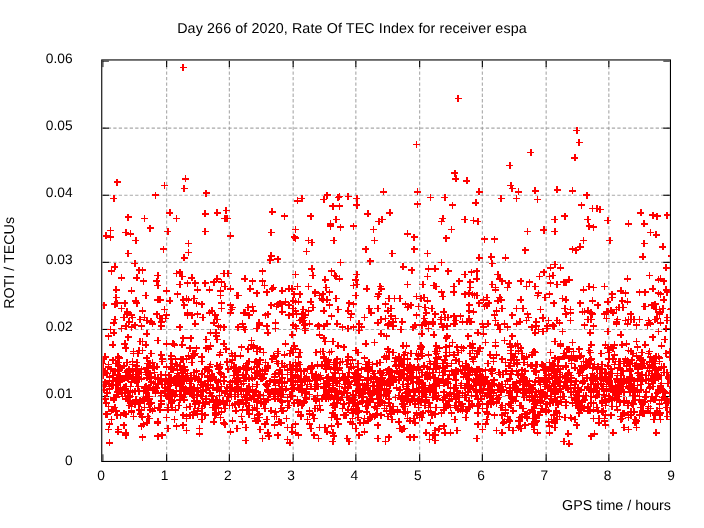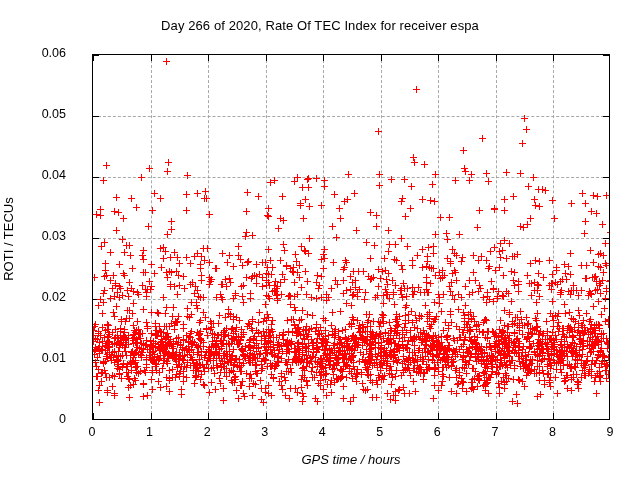--- a/index.html
+++ b/index.html
@@ -1,20 +1,20 @@
 <!DOCTYPE html>
 <html><head>
 <meta charset="utf-8">
 <style>
   html,body{margin:0;padding:0;}
   body{width:640px;height:480px;background:#ffffff;font-family:"Liberation Sans",sans-serif;overflow:hidden;}
   #root{position:relative;width:640px;height:480px;padding-left:40px;}
   #plot-title{position:absolute;left:0;top:18px;width:640px;text-align:center;font-size:13px;color:#000;letter-spacing:0.1px;}
   #ylabel{position:absolute;left:0px;top:0px;width:366px;height:20px;transform:translate(-172px,229px) rotate(-90deg);transform-origin:center center;text-align:center;font-size:13px;color:#000;}
-  #xlabel{position:absolute;left:92px;top:452px;width:518px;text-align:center;font-size:13px;color:#000;font-style:italic;}
+  #xlabel{position:absolute;left:92px;top:452px;width:518px;text-align:right;font-size:13px;color:#000;}
   #plot-frame{position:absolute;left:92px;top:54px;width:518px;height:366px;border:1px solid #000;box-sizing:border-box;overflow:hidden;background:#fff;}
   .gridline-h{position:absolute;left:0;width:100%;height:0;border-top:1px dashed #9a9a9a;opacity:.85;}
   .gridline-v{position:absolute;top:0;height:100%;width:0;border-left:1px dashed #9a9a9a;opacity:.85;}
   .tick-y-in{position:absolute;left:0;width:6px;height:0;border-top:1px solid #000;}
   .tick-y-in.right{left:auto;right:0;}
   .tick-x-in{position:absolute;bottom:0;height:6px;width:0;border-left:1px solid #000;}
   .tick-x-in.top{bottom:auto;top:0;}
   .ytick-label{position:absolute;right:614px;width:60px;text-align:right;font-size:12.5px;color:#000;transform:translateY(-8px);}
   .xtick-label{position:absolute;top:425px;width:40px;text-align:center;font-size:12.5px;color:#000;}
   #marker-layer{position:absolute;left:0;top:0;width:518px;height:366px;}

